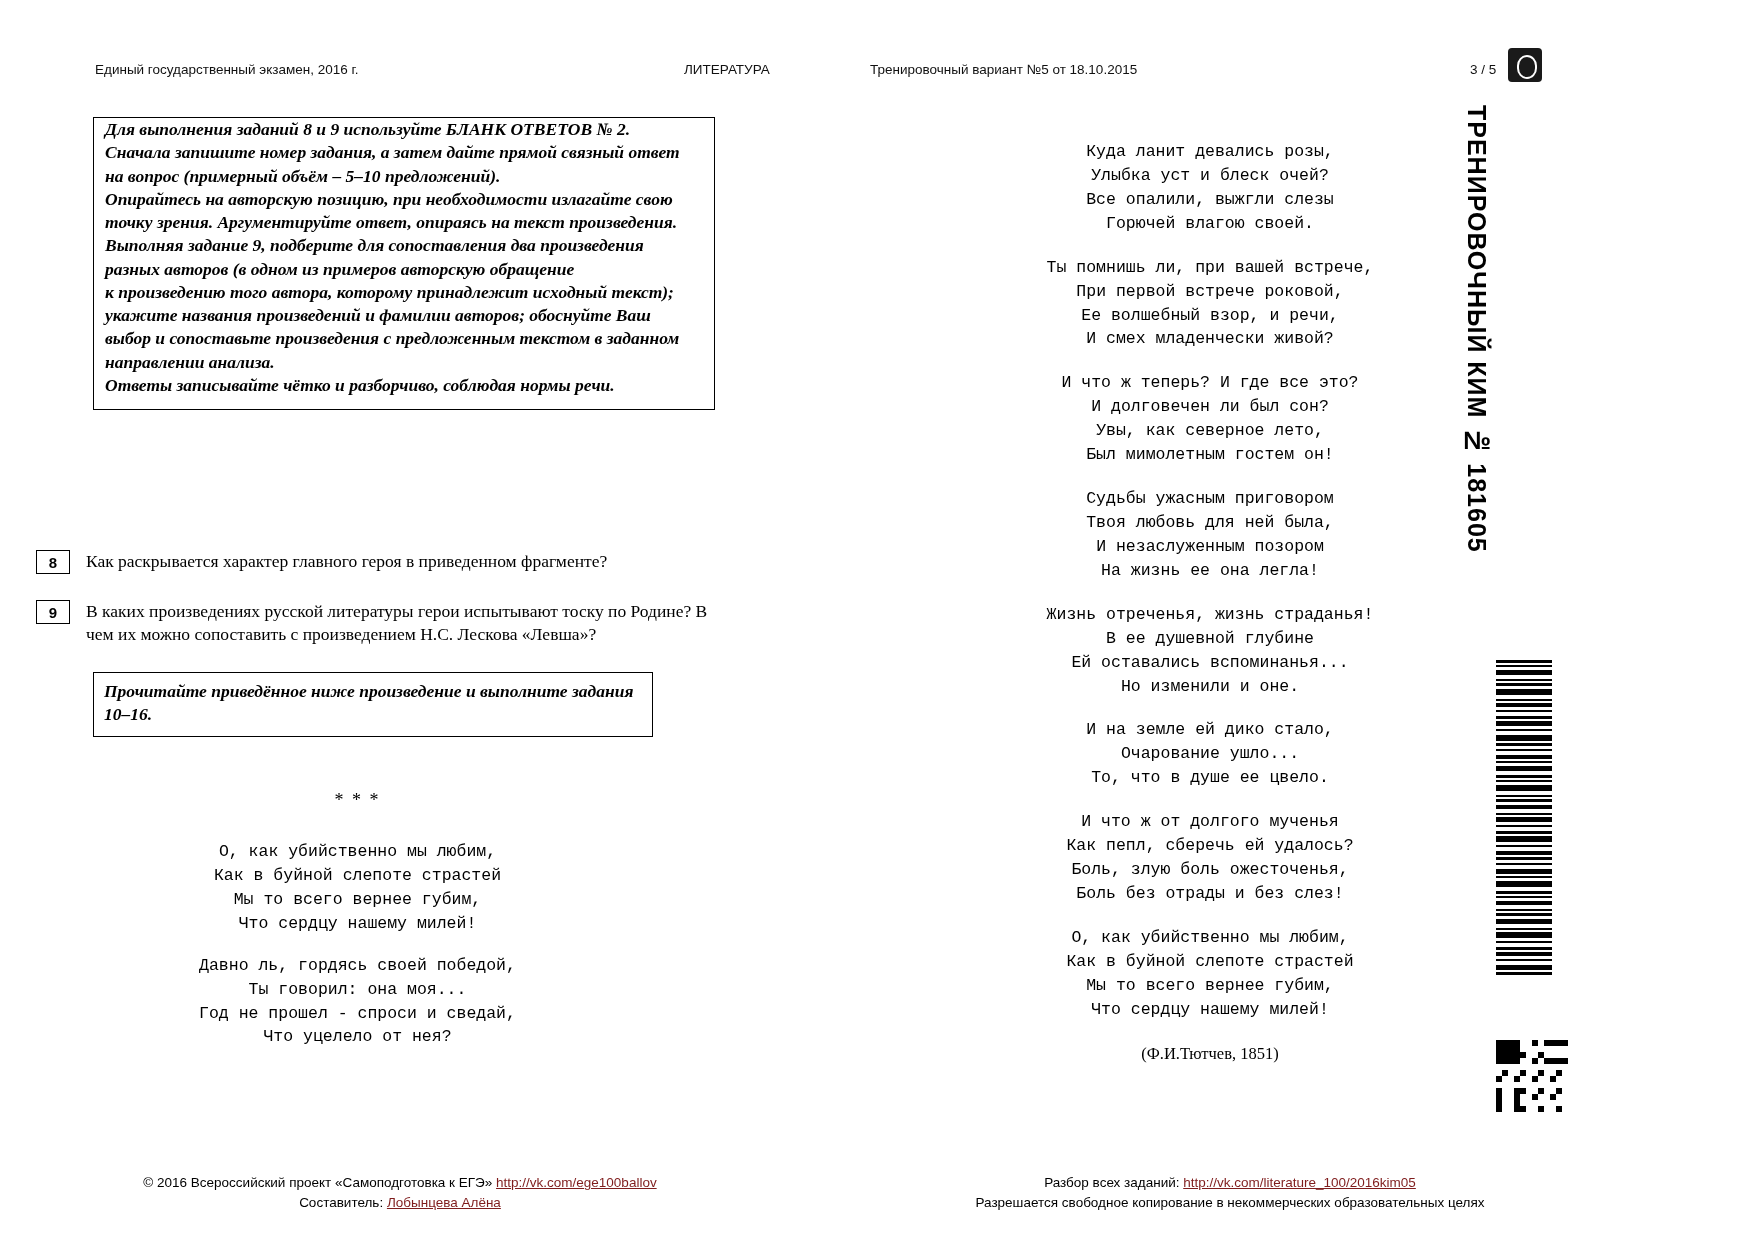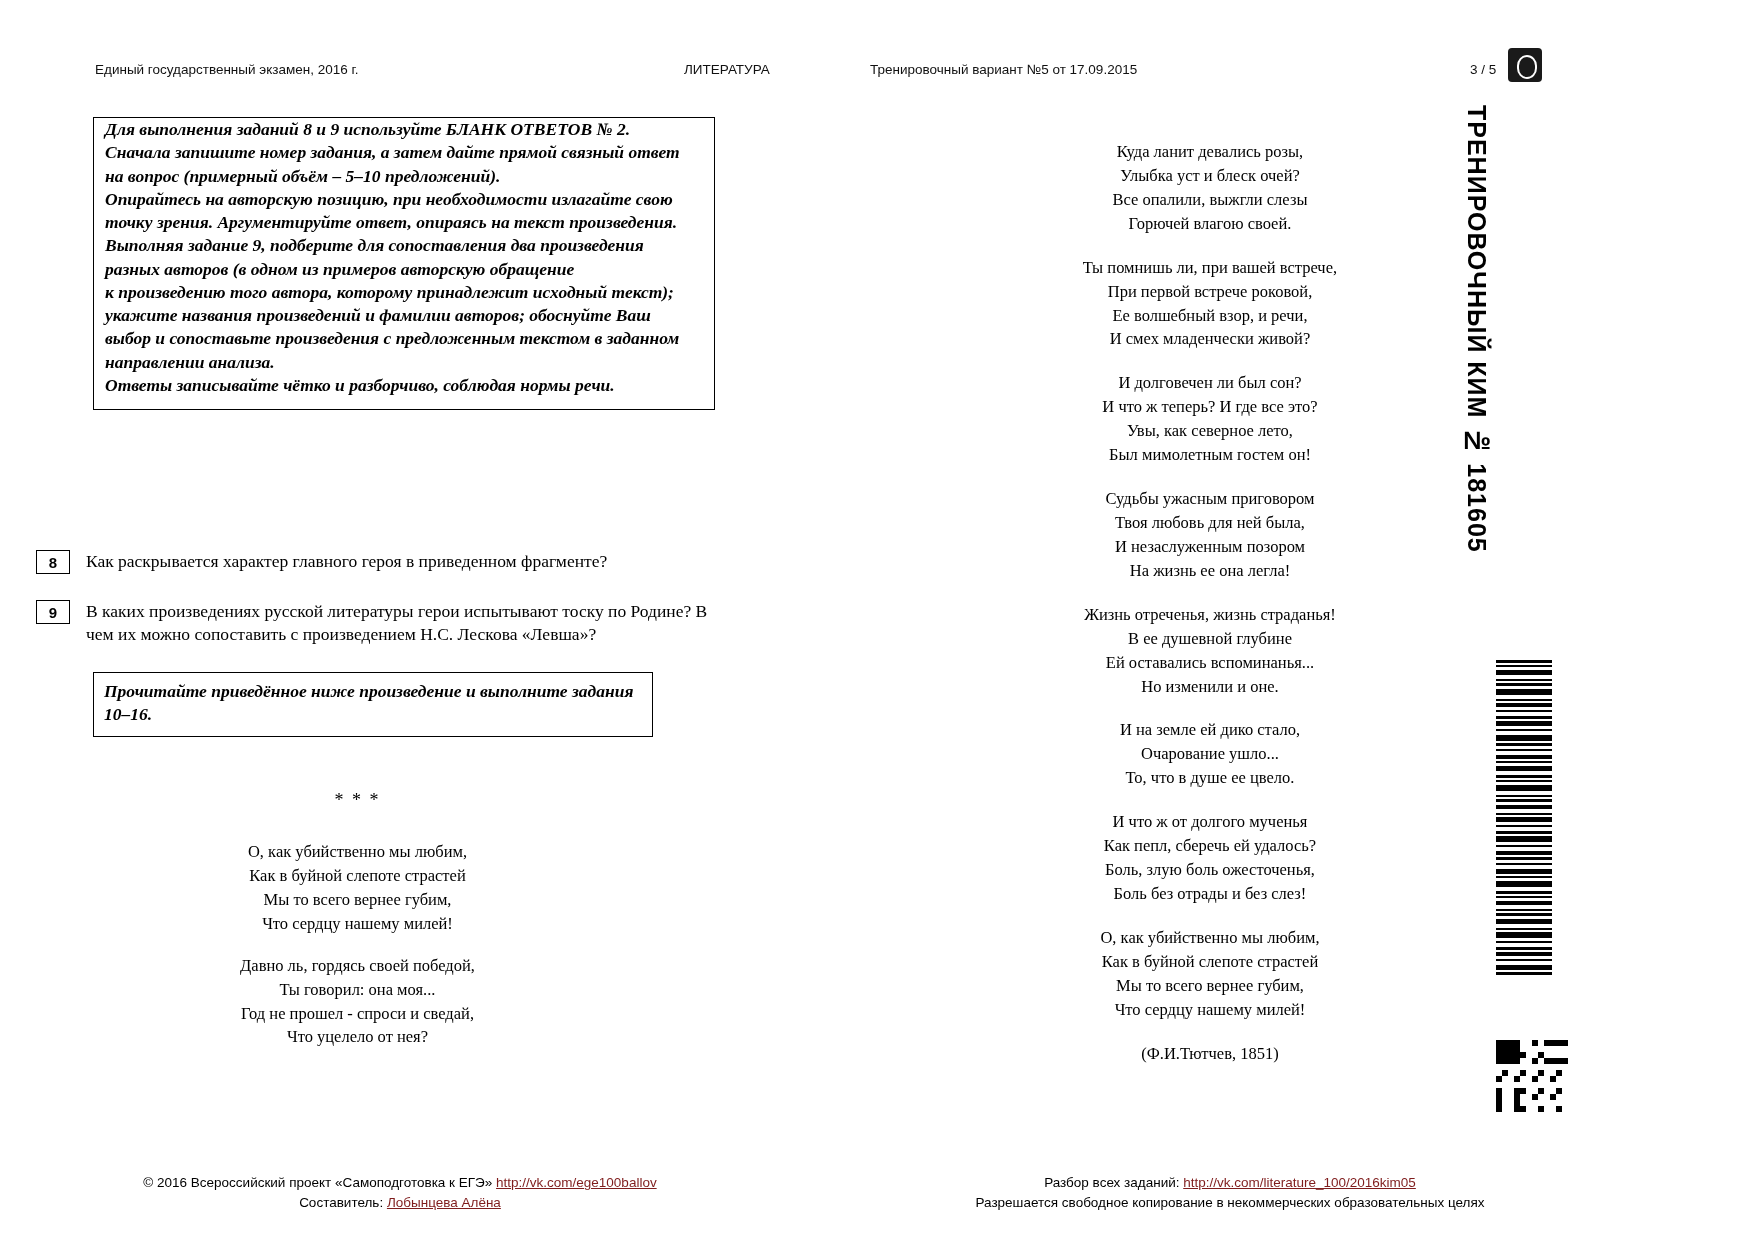--- a/index.html
+++ b/index.html
@@ -122,21 +122,21 @@
     font-size: 18px;
     letter-spacing: 2px;
   }
 
   .poem {
     position: absolute;
     font-size: 16.5px;
     line-height: 1.45;
   }
   .poem .st { margin-bottom: 18px; }
-  .poem .l { white-space: nowrap; }
+  .poem .l { white-space: nowrap; font-family: Liberation Mono, monospace; }
 
   #poem-left {
     left: 0;
     top: 840px;
     width: 715px;
     text-align: center;
   }
 
   
   #poem-right {
@@ -204,21 +204,21 @@
   }
   .lnk { color: #7f1d1d; text-decoration: underline; }
 </style>
 </head>
 <body>
 
 <div class="page">
 
   <div class="hdr hdr-left">Единый государственный экзамен, 2016 г.</div>
   <div class="hdr hdr-mid">ЛИТЕРАТУРА</div>
-  <div class="hdr hdr-right">Тренировочный вариант №5 от 17.09.2015</div>
+  <div class="hdr hdr-right">Тренировочный вариант №5 от 18.10.2015</div>
   <div class="hdr hdr-page">3 / 5</div>
   <div class="logo"></div>
 
   <div class="instr-box">
     <p>Для выполнения заданий 8 и 9 используйте БЛАНК ОТВЕТОВ № 2.</p>
     <p>Сначала запишите номер задания, а затем дайте прямой связный ответ</p>
     <p>на вопрос (примерный объём – 5–10 предложений).</p>
     <p>Опирайтесь на авторскую позицию, при необходимости излагайте свою</p>
     <p>точку зрения. Аргументируйте ответ, опираясь на текст произведения.</p>
     <p>Выполняя задание 9, подберите для сопоставления два произведения</p>
@@ -269,22 +269,22 @@
       <div class="l">Все опалили, выжгли слезы</div>
       <div class="l">Горючей влагою своей.</div>
     </div>
     <div class="st">
       <div class="l">Ты помнишь ли, при вашей встрече,</div>
       <div class="l">При первой встрече роковой,</div>
       <div class="l">Ее волшебный взор, и речи,</div>
       <div class="l">И смех младенчески живой?</div>
     </div>
     <div class="st">
+      <div class="l">И что ж теперь? И где все это?</div>
       <div class="l">И долговечен ли был сон?</div>
-      <div class="l">И что ж теперь? И где все это?</div>
       <div class="l">Увы, как северное лето,</div>
       <div class="l">Был мимолетным гостем он!</div>
     </div>
     <div class="st">
       <div class="l">Судьбы ужасным приговором</div>
       <div class="l">Твоя любовь для ней была,</div>
       <div class="l">И незаслуженным позором</div>
       <div class="l">На жизнь ее она легла!</div>
     </div>
     <div class="st">

